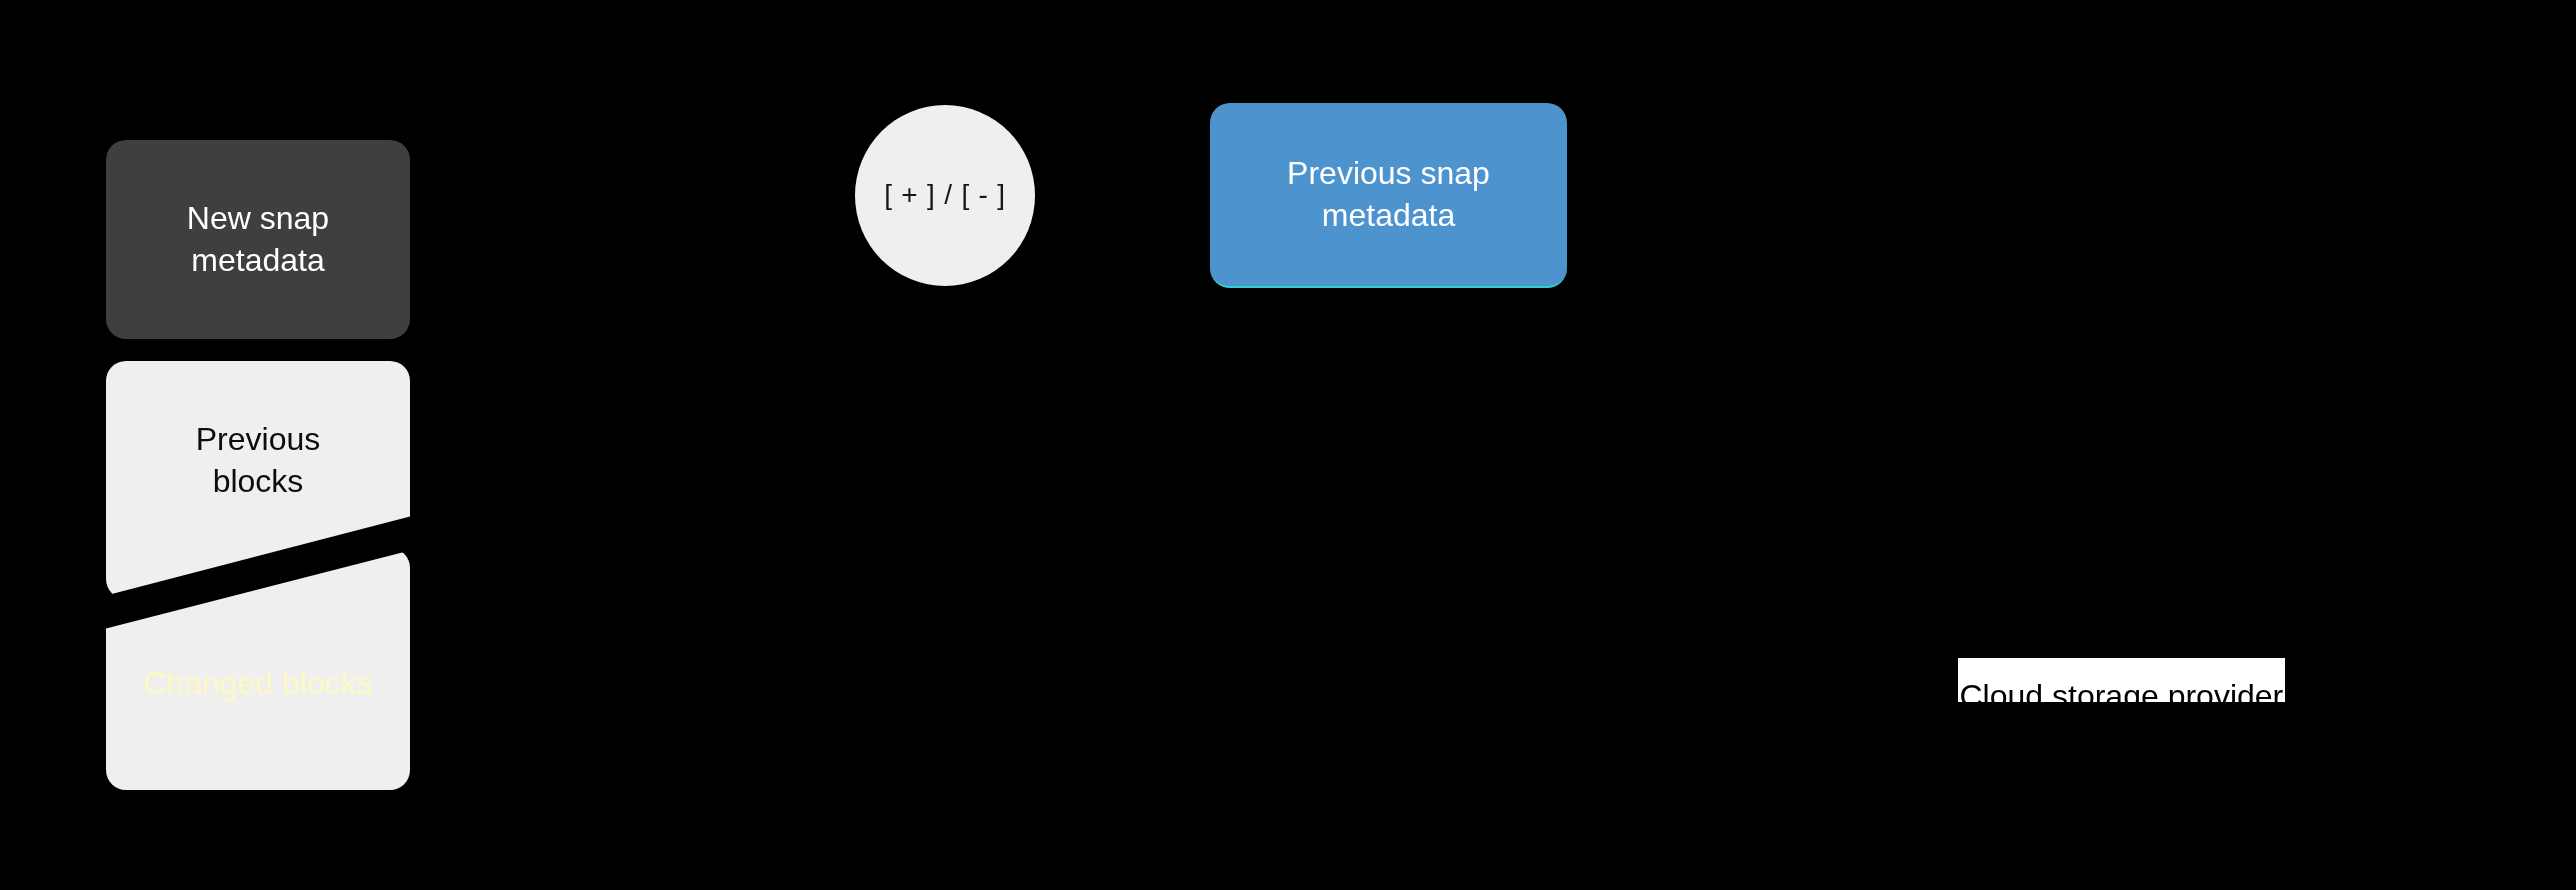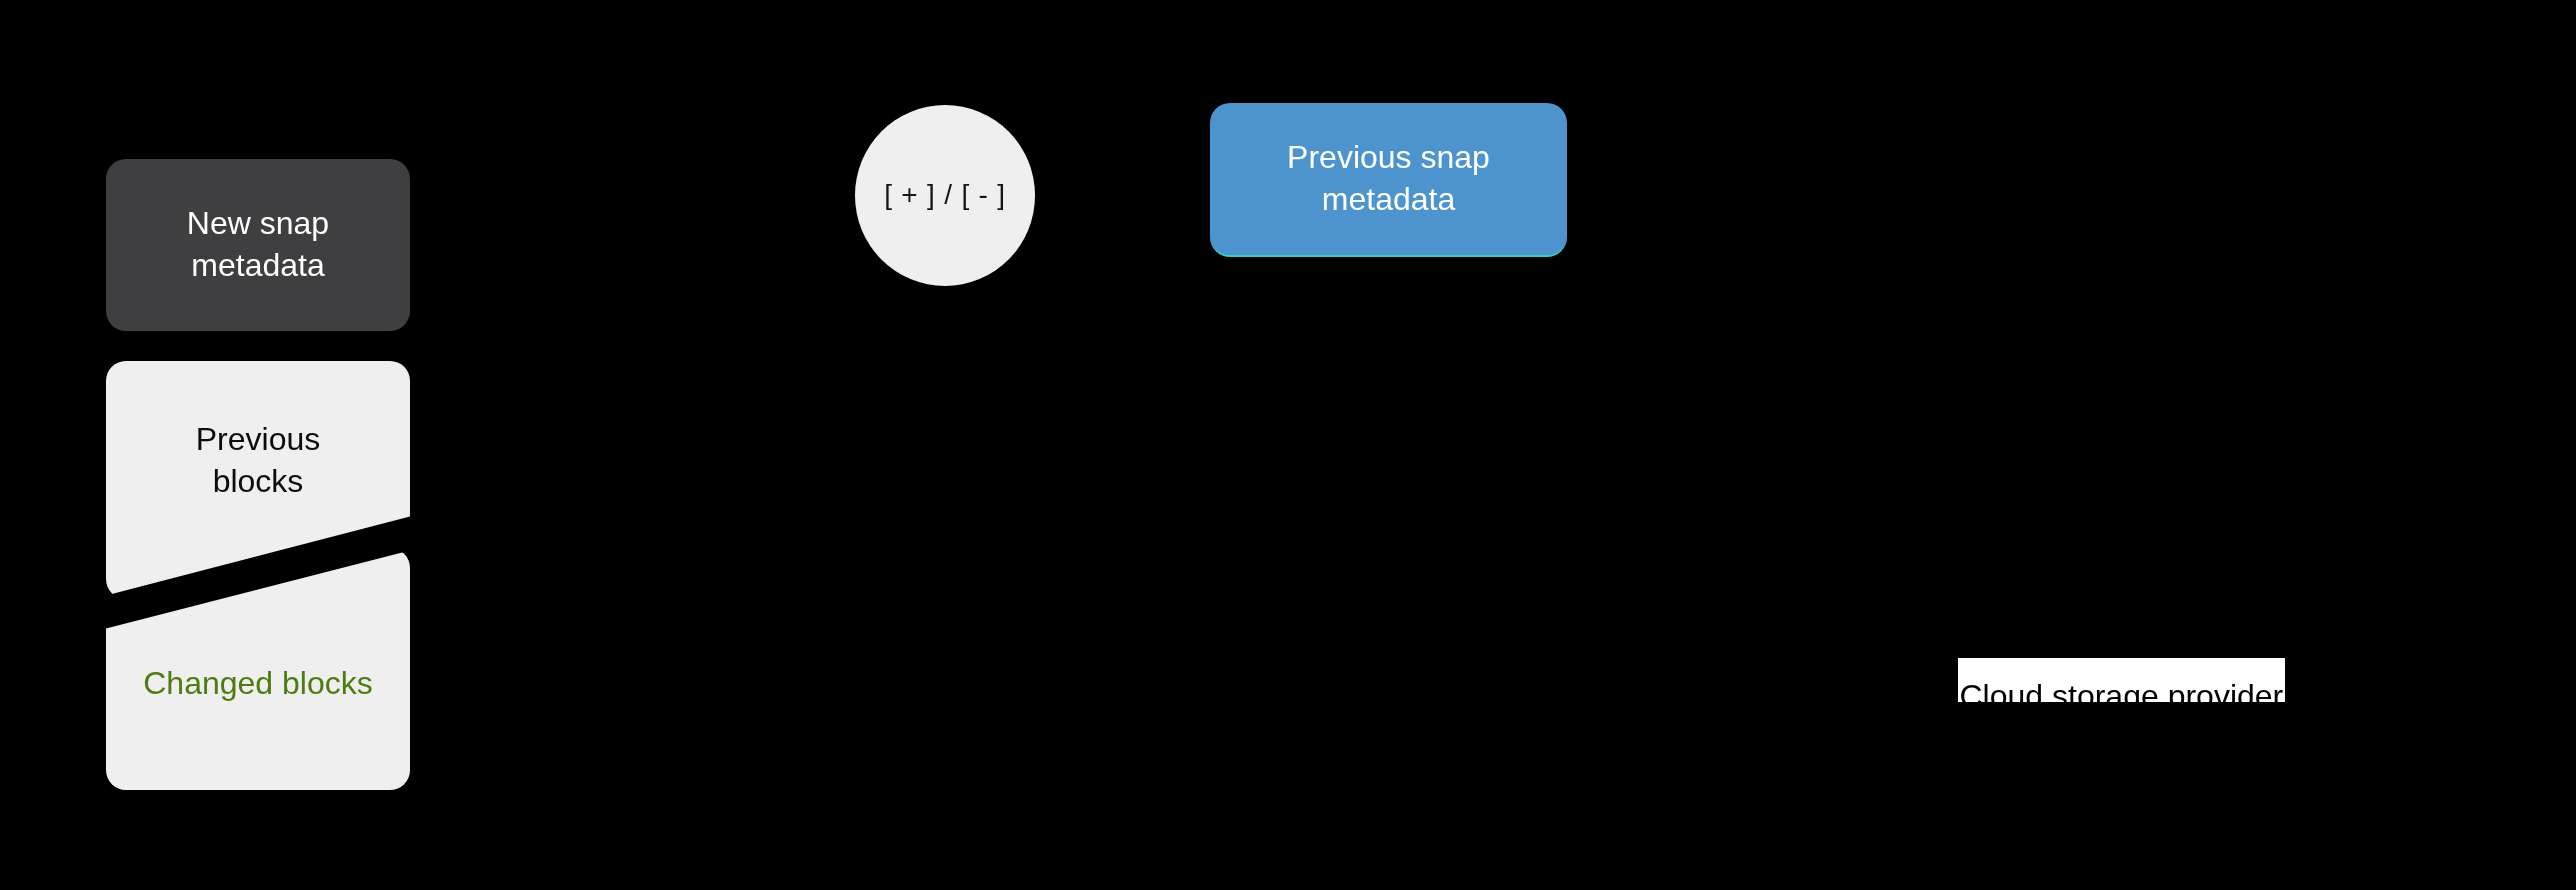--- a/index.html
+++ b/index.html
@@ -29,23 +29,23 @@
   }
   .node-label {
     display: block;
     line-height: 1.3;
     white-space: pre-line;
   }
 
   
   #node-new-snap {
     left: 106px;
-    top: 159px;
+    top: 140px;
     width: 304px;
-    height: 172px;
+    height: 199px;
     background: #3F3F42;
     border-radius: 20px;
   }
   #node-new-snap .node-label {
     color: #FFFFFF;
     font-size: 32px;
   }
 
   
   #node-unchanged {
@@ -81,21 +81,21 @@
   #node-changed .shape {
     position: absolute;
     inset: 0;
     background: #EFEFEF;
     border-radius: 20px;
     -webkit-clip-path: polygon(0% 33.3%, 100% 1.0%, 100% 100%, 0% 100%);
     clip-path: polygon(0% 33.3%, 100% 1.0%, 100% 100%, 0% 100%);
   }
   #node-changed .node-label {
     position: relative;
-    color: #4d7c0f;
+    color: #fef9c3;
     font-size: 32px;
     margin-top: 30px;
   }
 
   
   #node-diff-circle {
     left: 855px;
     top: 105px;
     width: 180px;
     height: 181px;
@@ -106,21 +106,21 @@
     color: #161616;
     font-size: 28px;
     letter-spacing: 0.8px;
   }
 
   
   #node-prev-snap {
     left: 1210px;
     top: 103px;
     width: 357px;
-    height: 154px;
+    height: 185px;
     background: #4D94CE;
     border-radius: 20px;
     border-bottom: 2.3px solid #2FD1CC;
   }
   #node-prev-snap .node-label {
     color: #FFFFFF;
     font-size: 32px;
   }
 
   

